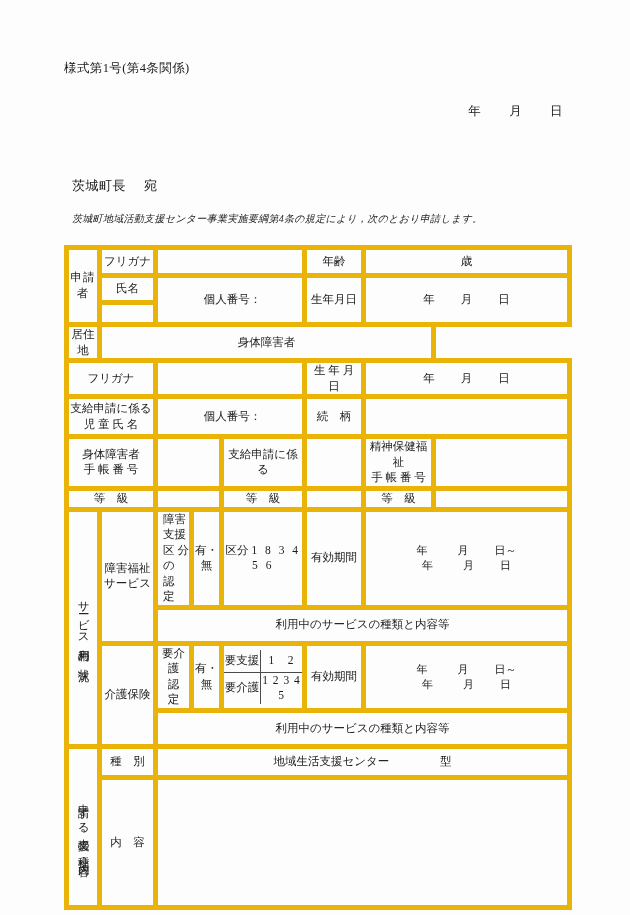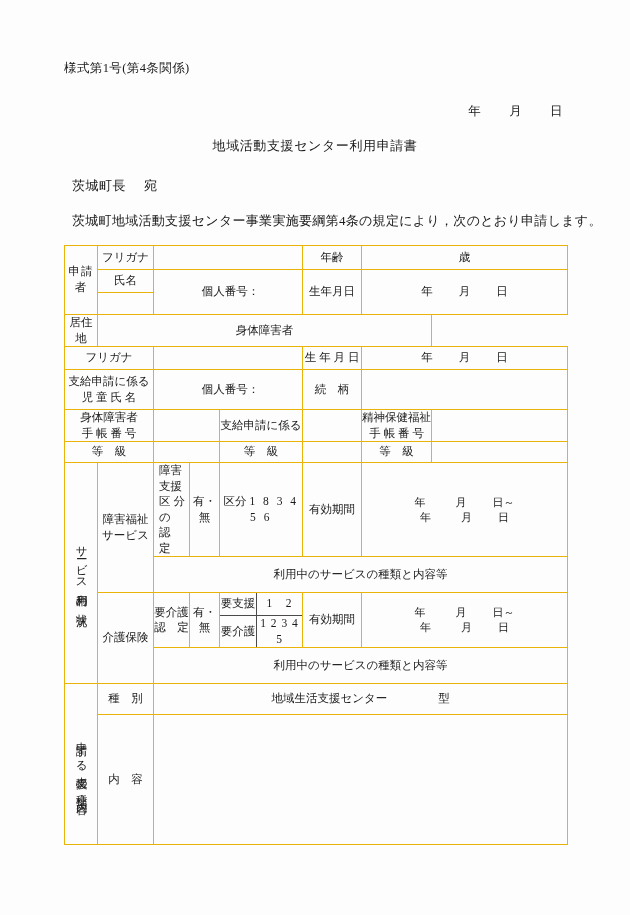--- a/index.html
+++ b/index.html
@@ -58,37 +58,38 @@
     left: 72px;
     top: 177px;
     font-size: 13px;
     letter-spacing: 0.5px;
   }
   .addressee .suffix { margin-left: 18px; }
   .intro {
     position: absolute;
     left: 72px;
     top: 212px;
-    font-size: 13px;
+    font-size: 10px;
     letter-spacing: 0.3px;
     white-space: nowrap;
+    font-style: italic;
   }
 
   
   table.form {
     position: absolute;
     left: 64px;
     top: 245px;
     width: 503px;
     border-collapse: collapse;
     table-layout: fixed;
     font-size: 11.5px;
   }
   table.form td {
-    border: 1px solid #eab308;
+    border: 5px solid #eab308;
     padding: 0;
     vertical-align: middle;
     text-align: center;
     line-height: 1.35;
   }
   .l  { text-align: left; padding-left: 5px; }
   .r  { text-align: right; padding-right: 8px; }
   .top { vertical-align: top; padding-top: 3px; }
   .bot { vertical-align: bottom; padding-bottom: 2px; }
 
@@ -141,21 +142,20 @@
 <body>
 
 <div class="page">
 
   <div class="form-no">様式第1号(第4条関係)</div>
 
   <div class="date-line">
     <span class="d-year">年</span><span class="d-month">月</span><span class="d-day">日</span>
   </div>
 
-  <div class="doc-title">地域活動支援センター利用申請書</div>
 
   <div class="addressee"><span>茨城町長</span><span class="suffix">宛</span></div>
 
   <div class="intro">茨城町地域活動支援センター事業実施要綱第4条の規定により，次のとおり申請します。</div>
 
   <table class="form">
     <colgroup>
       <col style="width:33px">
       <col style="width:56px">
       <col style="width:36px">

